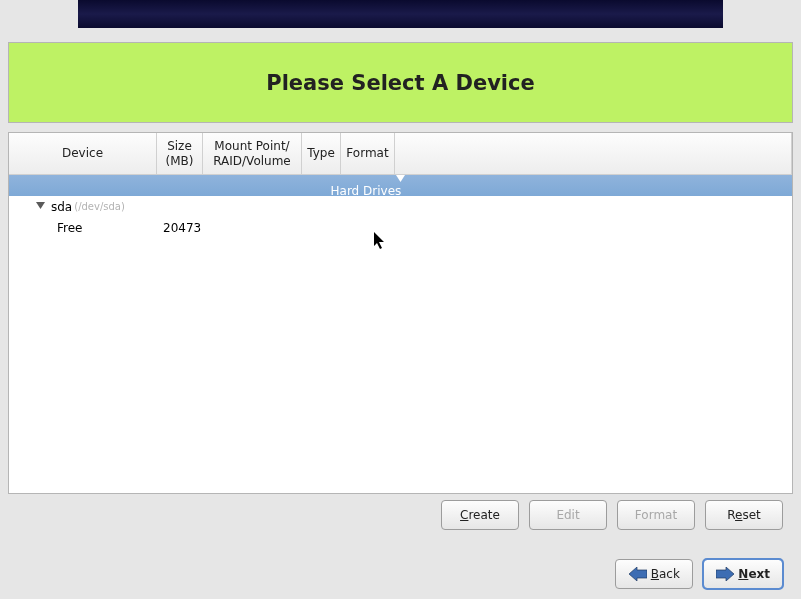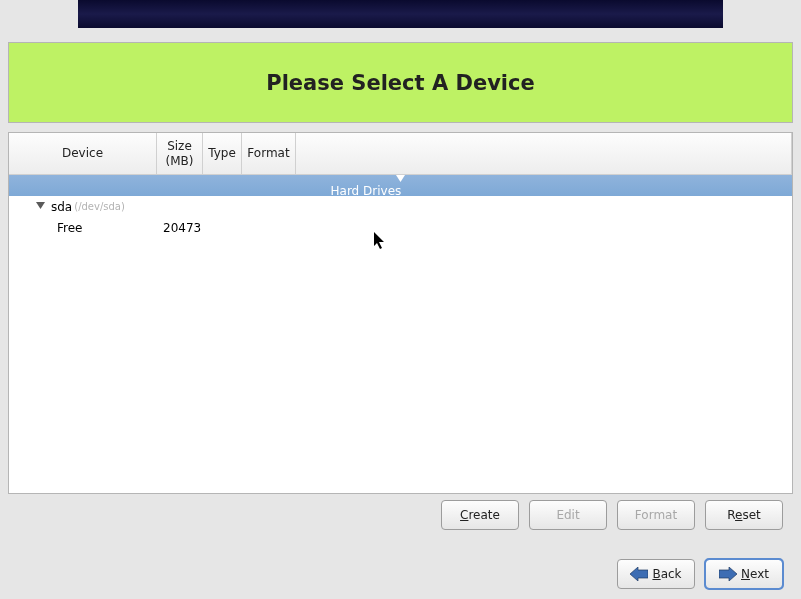--- a/index.html
+++ b/index.html
@@ -137,20 +137,21 @@
     gap: 4px;
   }
   button.gtk:disabled {
     color: #a8a8a8;
     cursor: default;
   }
   button.gtk.focused {
     outline: 2px solid #5b8bd0;
     outline-offset: -1px;
     border-color: #5b8bd0;
+    font-weight: bold;
   }
   .mnemonic { text-decoration: underline; }
   .arrow-icon { display: inline-flex; }
   .cursor {
     position: absolute;
     top: 232px;
     left: 374px;
     pointer-events: none;
   }
 </style>
@@ -161,20 +162,22 @@
 
 <div class="title-panel">
   <div class="title-text">Please Select A Device</div>
 </div>
 
 <div class="tree-panel">
   <div class="tree-header">
     <div class="col col-device">Device</div>
     <div class="col col-size" style="white-space:pre-line">Size
 (MB)</div>
+    <div class="col col-mount" style="white-space:pre-line">Mount Point/
+RAID/Volume</div>
     <div class="col col-type">Type</div>
     <div class="col col-format">Format</div>
     <div class="col col-rest"></div>
   </div>
   <div class="tree-body">
 
     <div class="tree-row selected">
       <span class="indent" style="width:4px"></span>
       <span class="expander">
         <svg width="9" height="9" viewBox="0 0 9 9">

